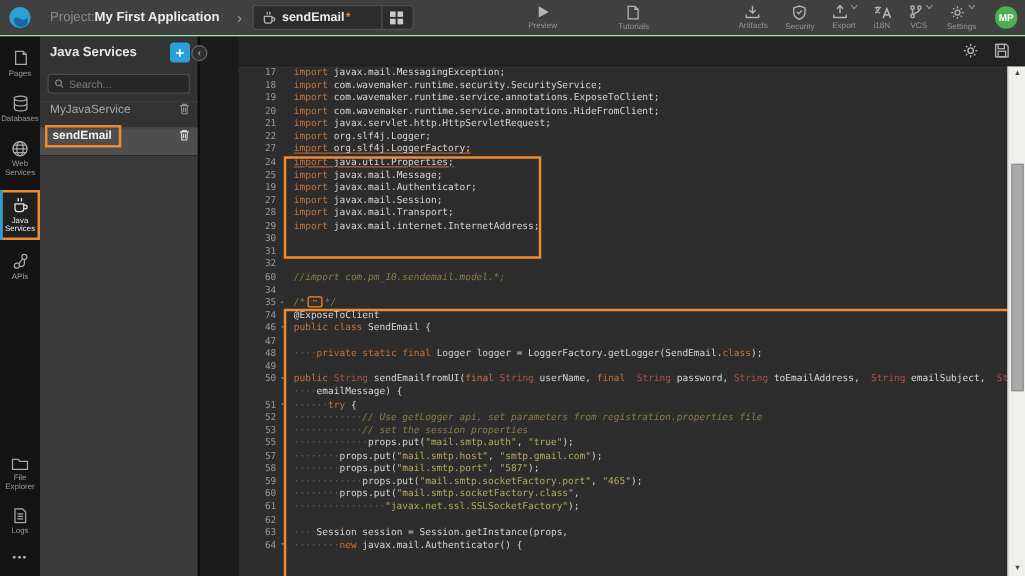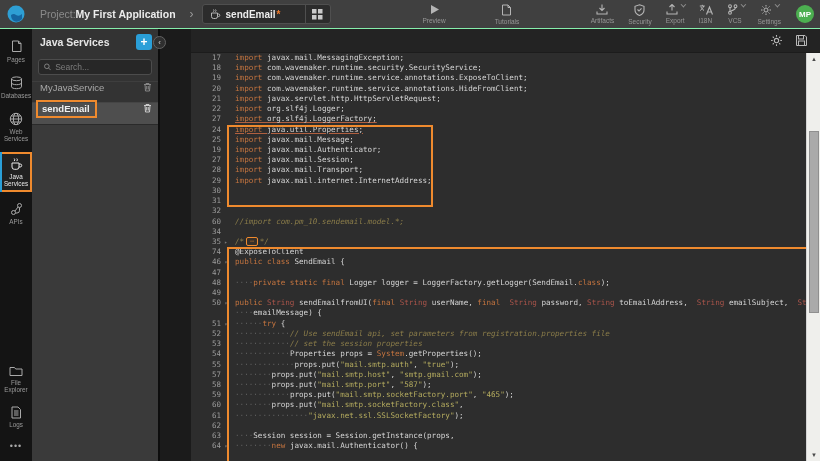--- a/index.html
+++ b/index.html
@@ -345,23 +345,22 @@
             <div class="row"><span class="ln">34</span><span class="fm"></span><span class="lc"></span></div>
             <div class="row"><span class="ln">35</span><span class="fm">▸</span><span class="lc"><span class="cm">/*</span><span class="fold-badge">⋯</span><span class="cm">*/</span></span></div>
             <div class="row"><span class="ln">74</span><span class="fm"></span><span class="lc"><span class="pl">@ExposeToClient</span></span></div>
             <div class="row"><span class="ln">46</span><span class="fm">▾</span><span class="lc"><span class="kw">public class </span><span class="pl">SendEmail {</span></span></div>
             <div class="row"><span class="ln">47</span><span class="fm"></span><span class="lc"></span></div>
             <div class="row"><span class="ln">48</span><span class="fm"></span><span class="lc"><span class="ws">····</span><span class="kw">private static final </span><span class="pl">Logger logger = LoggerFactory.getLogger(SendEmail.</span><span class="kw">class</span><span class="pl">);</span></span></div>
             <div class="row"><span class="ln">49</span><span class="fm"></span><span class="lc"></span></div>
             <div class="row"><span class="ln">50</span><span class="fm">▾</span><span class="lc"><span class="kw">public </span><span class="ty">String </span><span class="pl">sendEmailfromUI(</span><span class="kw">final </span><span class="ty">String </span><span class="pl">userName, </span><span class="kw">final  </span><span class="ty">String </span><span class="pl">password, </span><span class="ty">String </span><span class="pl">toEmailAddress,  </span><span class="ty">String </span><span class="pl">emailSubject,  </span><span class="ty">String</span></span></div>
             <div class="row"><span class="ln"></span><span class="fm"></span><span class="lc"><span class="ws">····</span><span class="pl">emailMessage) {</span></span></div>
             <div class="row"><span class="ln">51</span><span class="fm">▾</span><span class="lc"><span class="ws">······</span><span class="kw">try </span><span class="pl">{</span></span></div>
-            <div class="row"><span class="ln">52</span><span class="fm"></span><span class="lc"><span class="ws">············</span><span class="cm">// Use sendEmail api, set parameters from registration.properties file</span></span></div>
+            <div class="row"><span class="ln">52</span><span class="fm"></span><span class="lc"><span class="ws">············</span><span class="cm">// Use getLogger api, set parameters from registration.properties file</span></span></div>
             <div class="row"><span class="ln">53</span><span class="fm"></span><span class="lc"><span class="ws">············</span><span class="cm">// set the session properties</span></span></div>
-            <div class="row"><span class="ln">54</span><span class="fm"></span><span class="lc"><span class="ws">············</span><span class="pl">Properties props = </span><span class="kw">System</span><span class="pl">.getProperties();</span></span></div>
             <div class="row"><span class="ln">55</span><span class="fm"></span><span class="lc"><span class="ws">·············</span><span class="pl">props.put(</span><span class="st">"mail.smtp.auth"</span><span class="pl">, </span><span class="st">"true"</span><span class="pl">);</span></span></div>
             <div class="row"><span class="ln">57</span><span class="fm"></span><span class="lc"><span class="ws">········</span><span class="pl">props.put(</span><span class="st">"mail.smtp.host"</span><span class="pl">, </span><span class="st">"smtp.gmail.com"</span><span class="pl">);</span></span></div>
             <div class="row"><span class="ln">58</span><span class="fm"></span><span class="lc"><span class="ws">········</span><span class="pl">props.put(</span><span class="st">"mail.smtp.port"</span><span class="pl">, </span><span class="st">"587"</span><span class="pl">);</span></span></div>
             <div class="row"><span class="ln">59</span><span class="fm"></span><span class="lc"><span class="ws">············</span><span class="pl">props.put(</span><span class="st">"mail.smtp.socketFactory.port"</span><span class="pl">, </span><span class="st">"465"</span><span class="pl">);</span></span></div>
             <div class="row"><span class="ln">60</span><span class="fm"></span><span class="lc"><span class="ws">········</span><span class="pl">props.put(</span><span class="st">"mail.smtp.socketFactory.class"</span><span class="pl">,</span></span></div>
             <div class="row"><span class="ln">61</span><span class="fm"></span><span class="lc"><span class="ws">················</span><span class="st">"javax.net.ssl.SSLSocketFactory"</span><span class="pl">);</span></span></div>
             <div class="row"><span class="ln">62</span><span class="fm"></span><span class="lc"></span></div>
             <div class="row"><span class="ln">63</span><span class="fm"></span><span class="lc"><span class="ws">····</span><span class="pl">Session session = Session.getInstance(props,</span></span></div>
             <div class="row"><span class="ln">64</span><span class="fm">▾</span><span class="lc"><span class="ws">········</span><span class="kw">new </span><span class="pl">javax.mail.Authenticator() {</span></span></div>
           </div>

